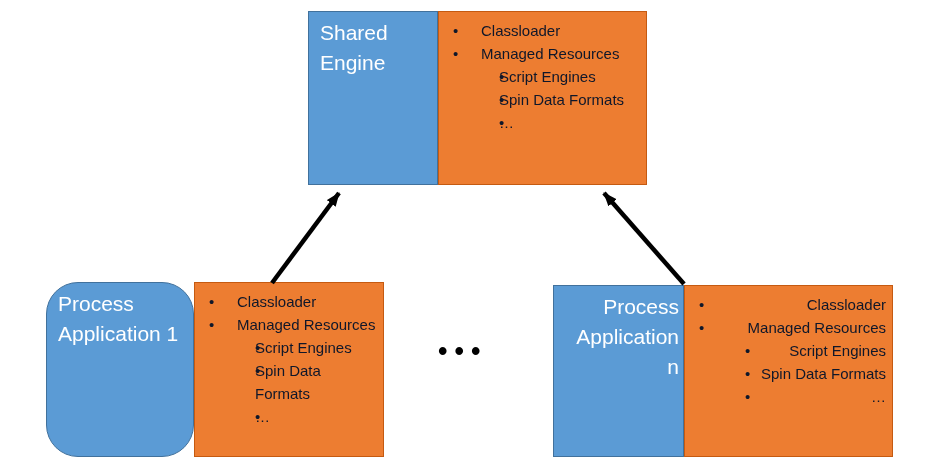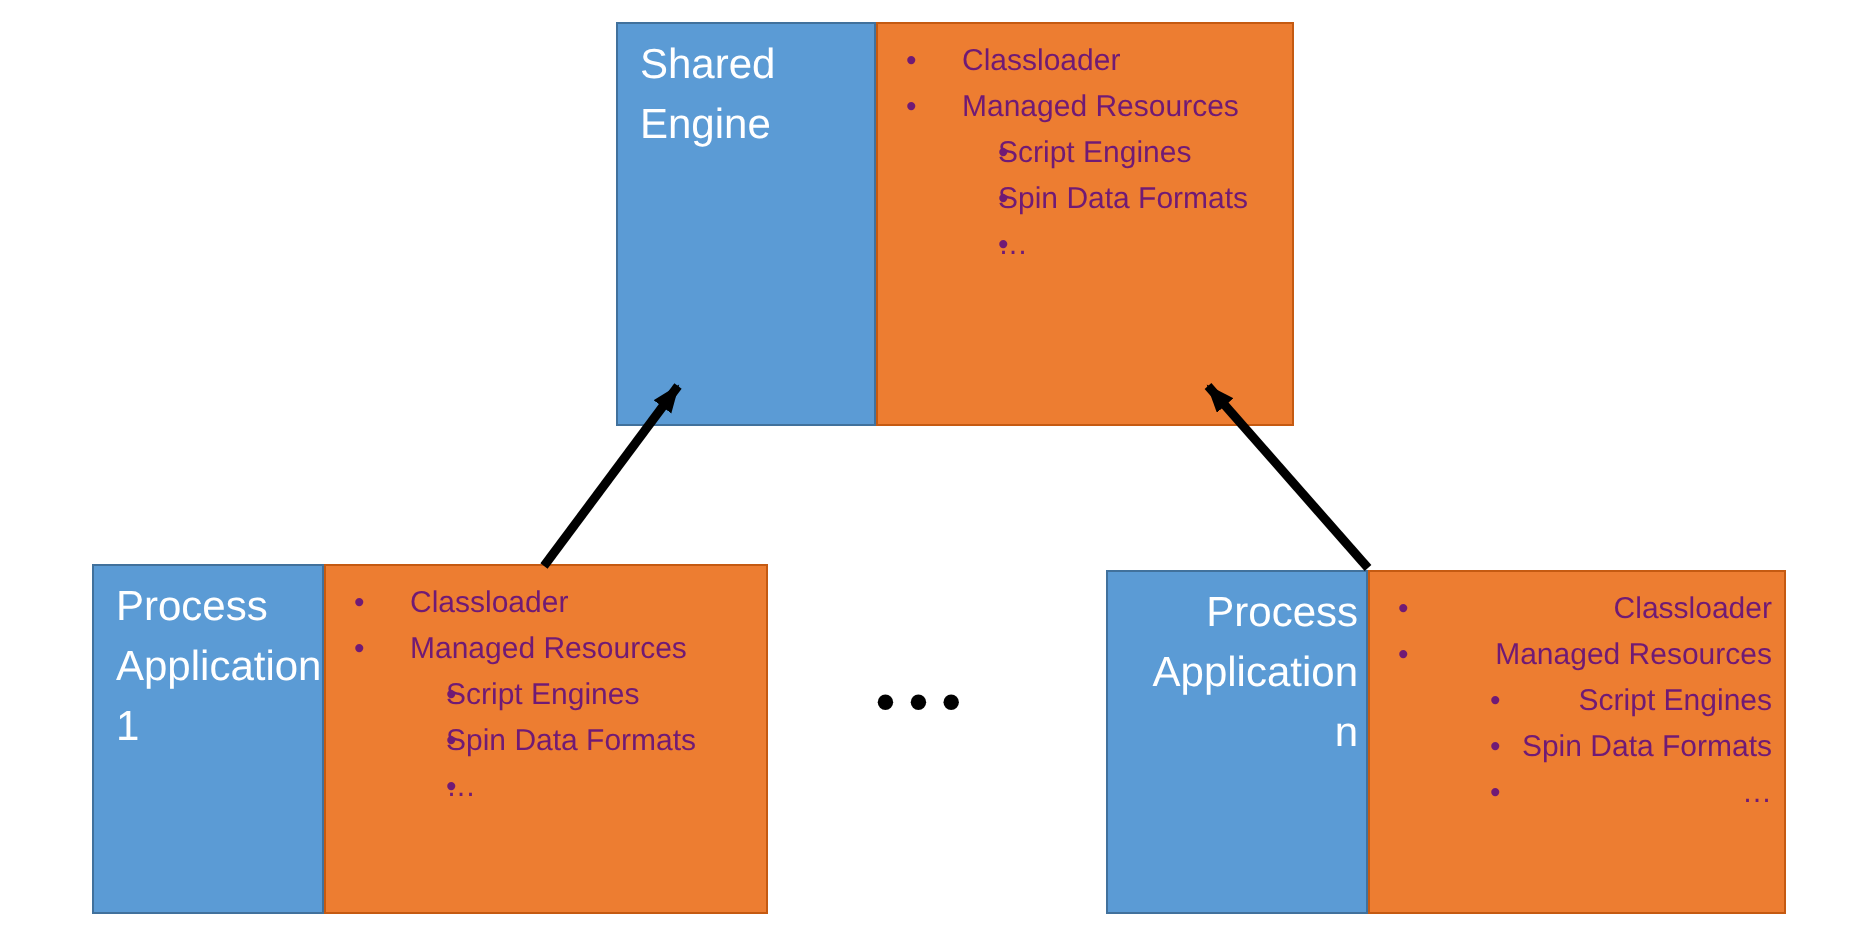--- a/index.html
+++ b/index.html
@@ -20,21 +20,21 @@
     font-size:21px;
     line-height:30px;
     padding:6px 4px 0 11px;
     box-sizing:border-box;
     flex:0 0 auto;
     overflow:hidden;
   }
   .panel-items {
     background:#ED7D31;
     border:1.5px solid #C55A11;
-    color:#701a75;
+    color:#0f172a;
     font-size:15px;
     line-height:23px;
     padding:7px 6px 0 0;
     box-sizing:border-box;
     flex:1 1 auto;
     overflow:hidden;
   }
   .li { position:relative; padding-left:42px; }
   .li::before { content:"\2022"; position:absolute; left:14px; top:0; }
   .li.l2 { padding-left:60px; }
@@ -50,35 +50,35 @@
     font-weight:bold;
     letter-spacing:7px;
     line-height:30px;
   }
 </style>
 </head>
 <body>
 
 <div class="canvas">
 
-  <div class="node" style="left:308px; top:11px; width:339px; height:202px;">
+  <div class="node" style="left:308px; top:11px; width:339px; height:174px;">
     <div class="panel-title" style="width:130px;">
       <span>Shared Engine</span>
     </div>
     <div class="panel-items">
       <div class="li l1"><span class="txt">Classloader</span></div>
       <div class="li l1"><span class="txt">Managed Resources</span></div>
       <div class="li l2"><span class="txt">Script Engines</span></div>
       <div class="li l2"><span class="txt">Spin Data Formats</span></div>
       <div class="li l2"><span class="txt">…</span></div>
     </div>
   </div>
 
   <div class="node" style="left:46px; top:282px; width:338px; height:175px;">
-    <div class="panel-title" style="width:116px;">
+    <div class="panel-title" style="width:148px;border-radius:32px;">
       <span>Process Application 1</span>
     </div>
     <div class="panel-items">
       <div class="li l1"><span class="txt">Classloader</span></div>
       <div class="li l1"><span class="txt">Managed Resources</span></div>
       <div class="li l2"><span class="txt">Script Engines</span></div>
       <div class="li l2"><span class="txt">Spin Data Formats</span></div>
       <div class="li l2"><span class="txt">…</span></div>
     </div>
   </div>

